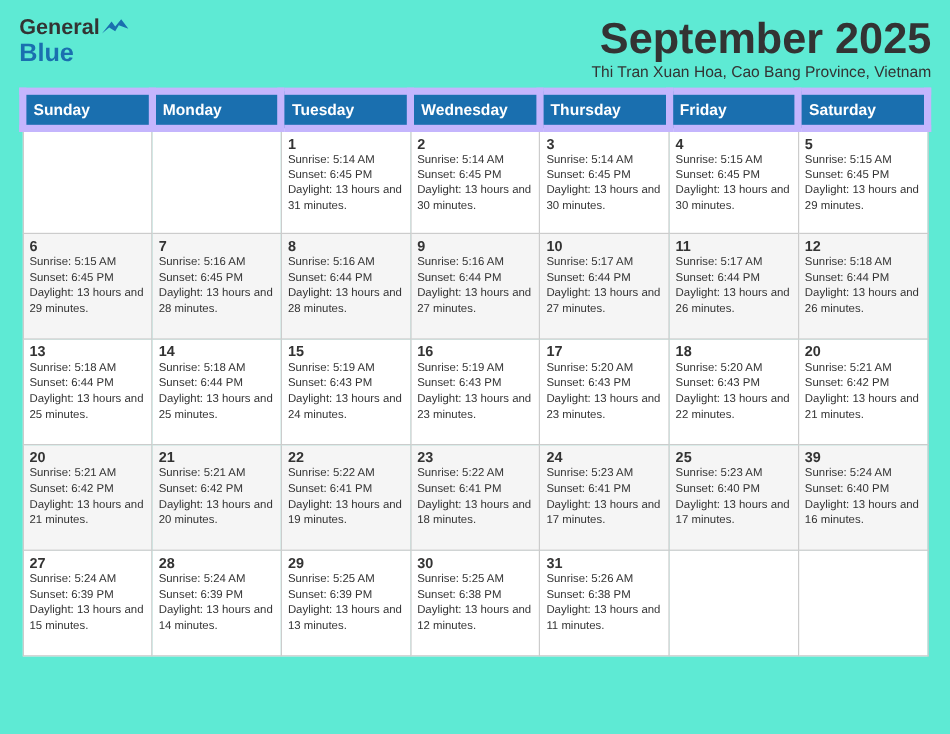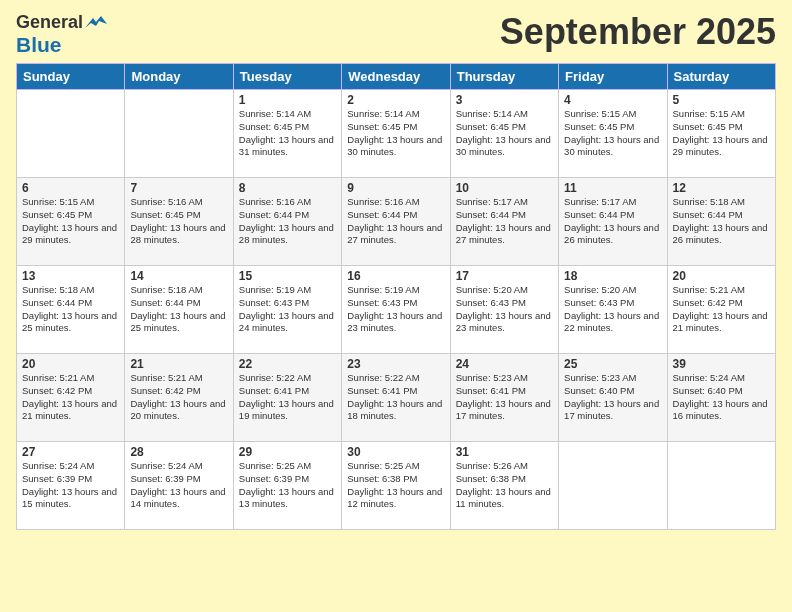--- a/index.html
+++ b/index.html
@@ -7,21 +7,21 @@
       font-family: Arial, sans-serif;
       background: #fff;
       width: 792px;
       height: 612px;
       overflow: hidden;
     }
     .page {
       width: 792px;
       height: 612px;
       padding: 12px 16px;
-      background: #fef9c3;
+      background: #5eead4;
     }
     .header {
       display: flex;
       justify-content: space-between;
       align-items: flex-start;
       margin-bottom: 6px;
     }
     .logo {
       display: flex;
       flex-direction: column;
@@ -65,21 +65,21 @@
       border-collapse: collapse;
       table-layout: fixed;
     }
     .calendar th {
       background: #1a6faf;
       color: #fff;
       text-align: left;
       padding: 5px 6px;
       font-size: 13px;
       font-weight: bold;
-      border: 1px solid #c4b5fd;
+      border: 6px solid #c4b5fd;
     }
     .calendar td {
       border: 1px solid #ccc;
       vertical-align: top;
       padding: 3px 5px;
       height: 88px;
       background: #fff;
     }
     .calendar tr:nth-child(even) td {
       background: #f5f5f5;
@@ -109,20 +109,21 @@
       <div class="logo-text">
         <span class="logo-general">General</span>
         <svg class="logo-bird" viewBox="0 0 22 18" xmlns="http://www.w3.org/2000/svg">
           <polygon points="0,14 8,4 11,8 16,2 22,10 14,7 11,12 6,9" fill="#1a6faf"></polygon>
         </svg>
       </div>
       <span class="logo-blue">Blue</span>
     </div>
     <div class="title-section">
       <div class="month-title">September 2025</div>
+      <div class="subtitle">Thi Tran Xuan Hoa, Cao Bang Province, Vietnam</div>
     </div>
   </div>
 
   <table class="calendar">
     <thead>
       <tr>
       <th>Sunday</th>
           <th>Monday</th>
           <th>Tuesday</th>
           <th>Wednesday</th>

